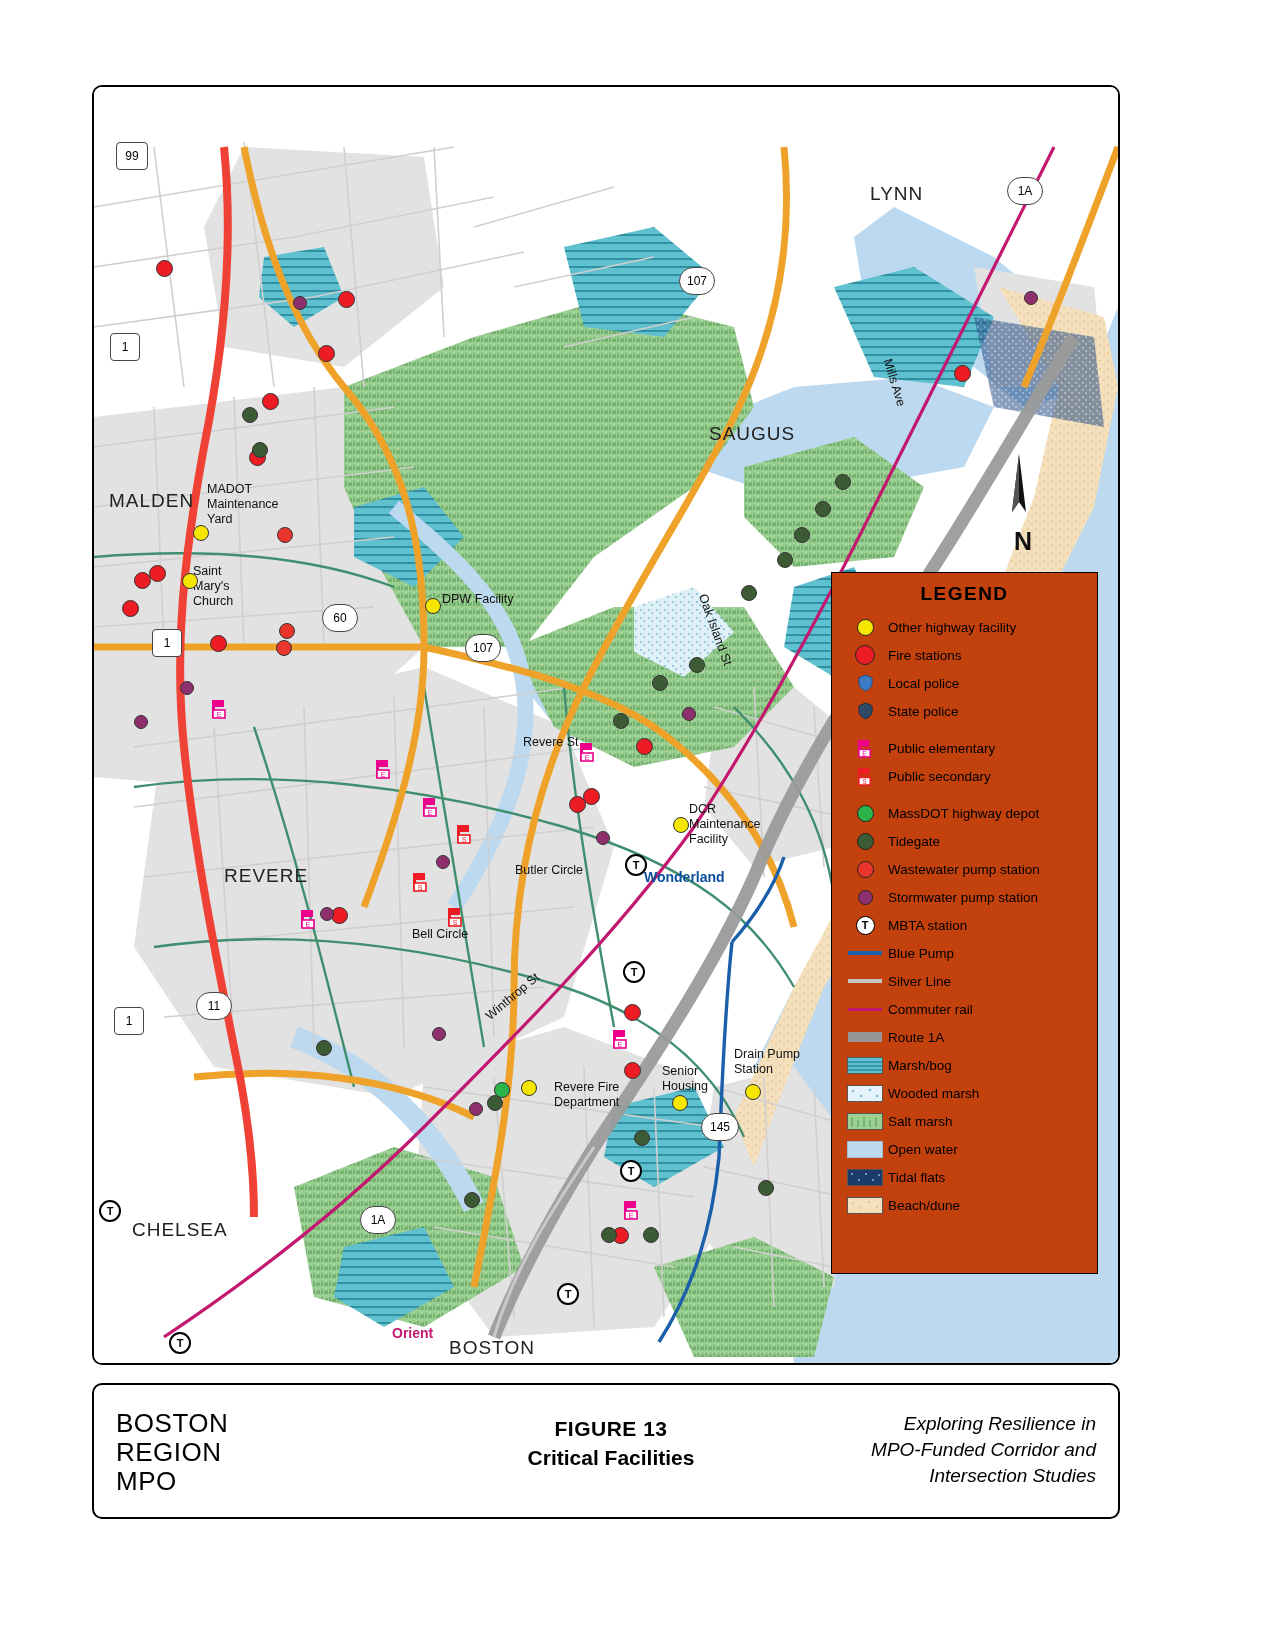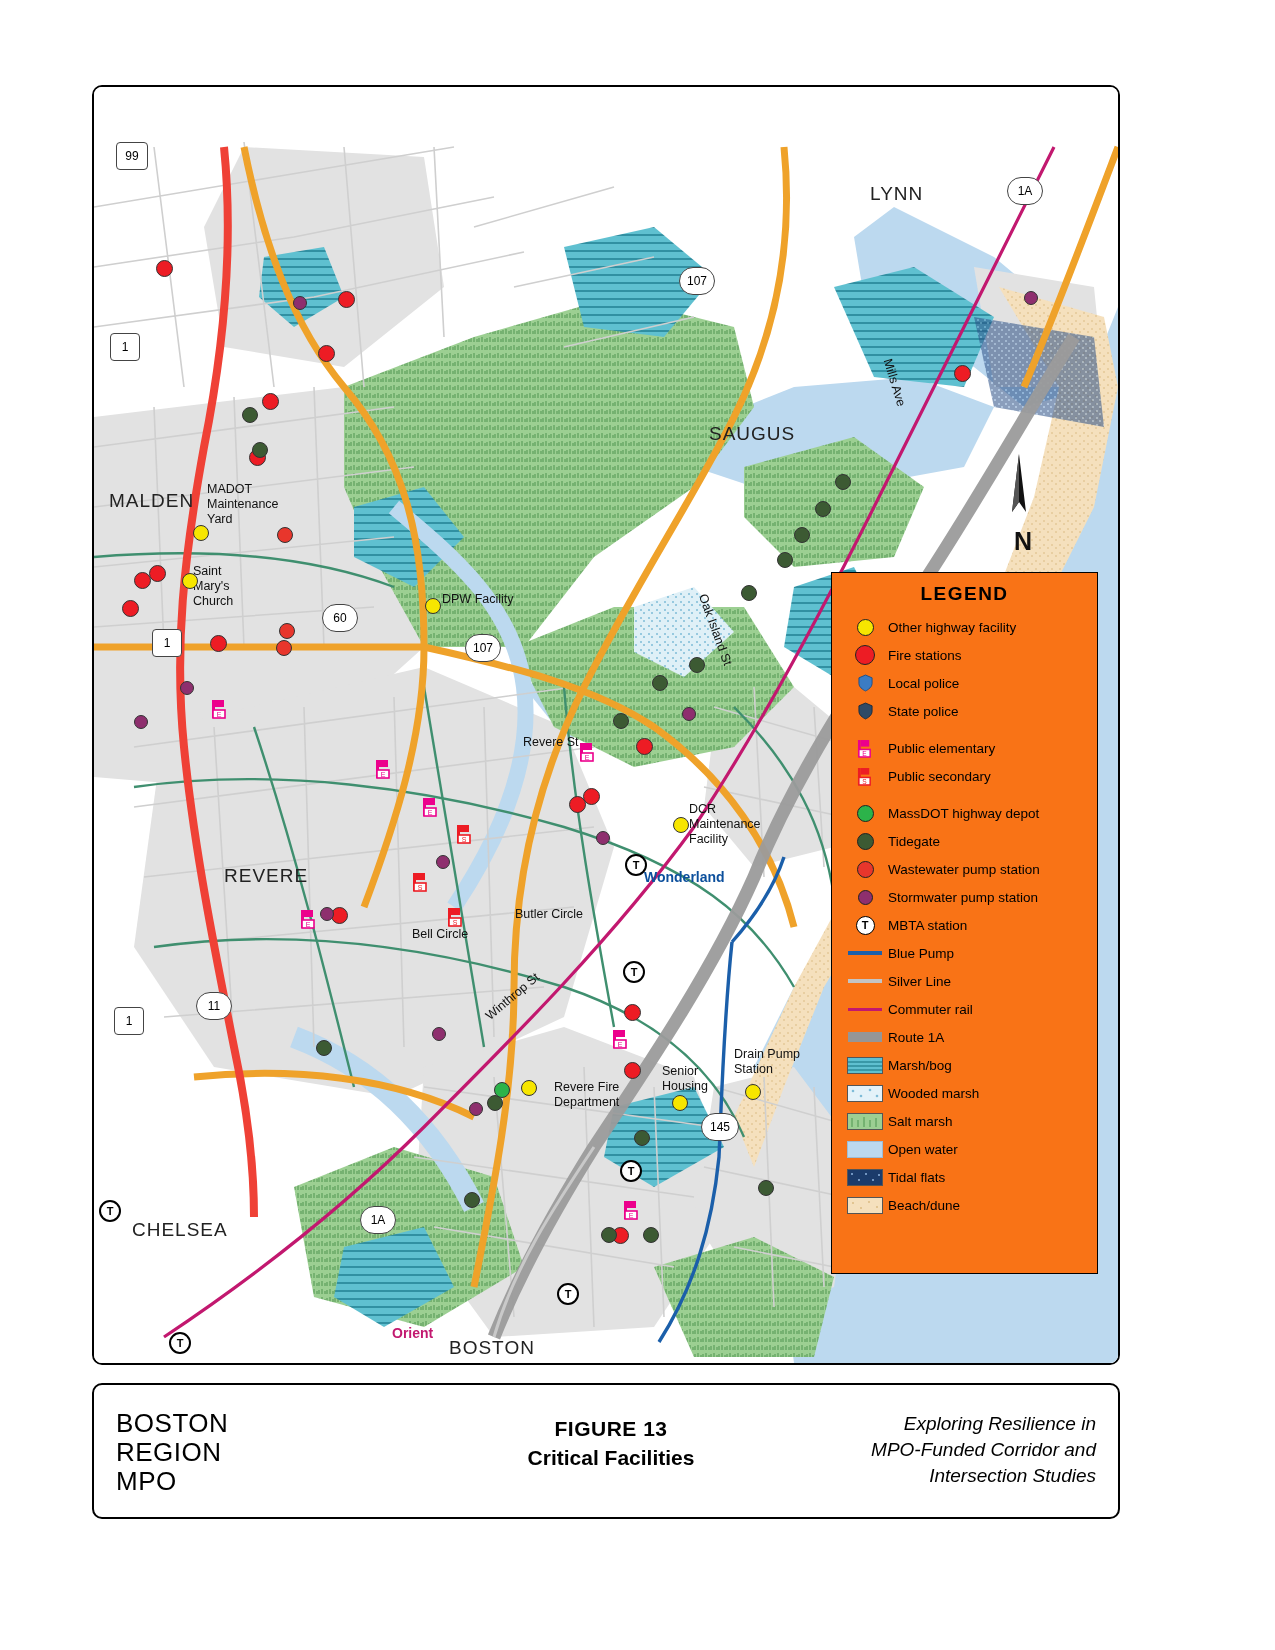--- a/index.html
+++ b/index.html
@@ -18,21 +18,21 @@
     border:2px solid #000;border-radius:10px;background:#fff;}
   .mpo-logo{position:absolute;left:22px;top:24px;font-size:26px;line-height:29px;color:#000;letter-spacing:.5px;}
   .fig-block{position:absolute;left:0;right:0;top:32px;text-align:center;padding-left:10px;}
   .fig-num{font-size:21px;font-weight:bold;letter-spacing:.5px;}
   .fig-name{font-size:21px;font-weight:bold;margin-top:5px;}
   .study-note{position:absolute;right:22px;top:26px;width:320px;text-align:right;
     font-style:italic;font-size:19px;line-height:26px;color:#000;}
 
   
   .legend{position:absolute;left:737px;top:485px;width:265px;height:700px;
-    background:#f97316;border:1px solid #000;}
+    background:#c2410c;border:1px solid #000;}
   .legend h2{margin:0;padding:10px 0 8px;text-align:center;font-size:19px;letter-spacing:1.5px;font-weight:bold;}
   .legend-rows{padding:0 0 0 14px;}
   .lg-row{display:flex;align-items:center;height:28px;font-size:13.5px;color:#000;}
   .lg-sym{width:38px;display:flex;align-items:center;justify-content:center;flex:0 0 38px;}
   .lg-label{padding-left:4px;}
   .gap{height:9px;}
 
   .dot{width:15px;height:15px;border-radius:50%;border:1px solid #222;display:block;}
   .dot-sm{width:13px;height:13px;border-radius:50%;border:1px solid #222;display:block;}
 
@@ -224,21 +224,21 @@
 Maintenance
 Yard</div>
     <div class="maplbl sm" style="left:99px;top:477px;white-space:pre-line;line-height:15px">Saint
 Mary's
 Church</div>
     <div class="maplbl sm" style="left:348px;top:505px">DPW Facility</div>
     <div class="maplbl sm" style="left:595px;top:715px;white-space:pre-line;line-height:15px">DCR
 Maintenance
 Facility</div>
     <div class="maplbl sm" style="left:429px;top:648px">Revere St</div>
-    <div class="maplbl sm" style="left:421px;top:820px">Butler Circle</div>
+    <div class="maplbl sm" style="left:421px;top:776px">Butler Circle</div>
     <div class="maplbl sm" style="left:318px;top:840px">Bell Circle</div>
     <div class="maplbl sm rot" style="left:389px;top:925px;transform:rotate(-40deg)">Winthrop St</div>
     <div class="maplbl sm" style="left:460px;top:993px;white-space:pre-line;line-height:15px">Revere Fire
 Department</div>
     <div class="maplbl sm" style="left:568px;top:977px;white-space:pre-line;line-height:15px">Senior
 Housing</div>
     <div class="maplbl sm" style="left:640px;top:960px;white-space:pre-line;line-height:15px">Drain Pump
 Station</div>
     <div class="maplbl sm rot" style="left:615px;top:505px;transform:rotate(70deg)">Oak Island St</div>
     <div class="maplbl sm rot" style="left:800px;top:270px;transform:rotate(73deg)">Mills Ave</div>

